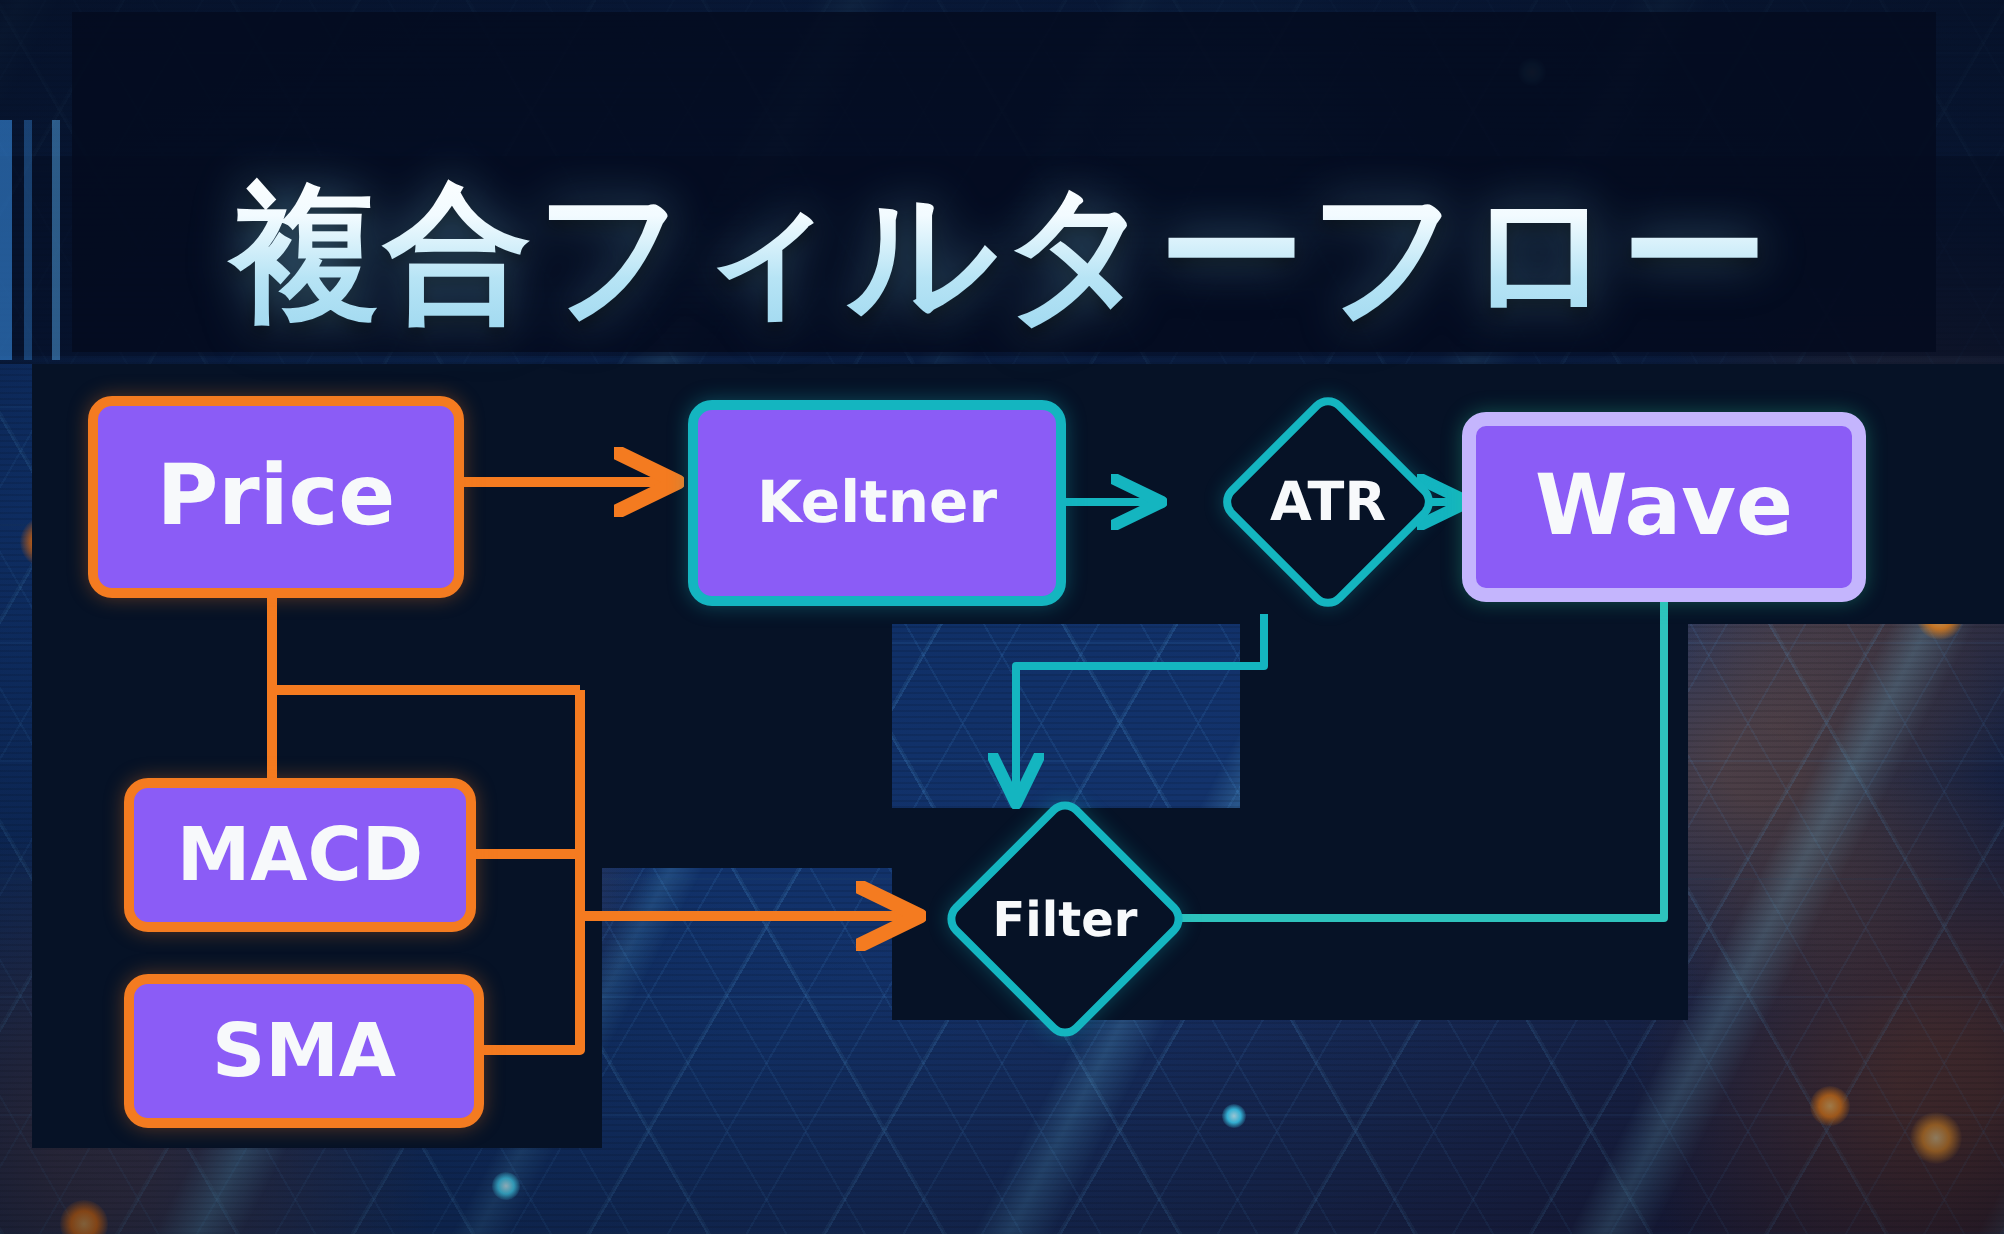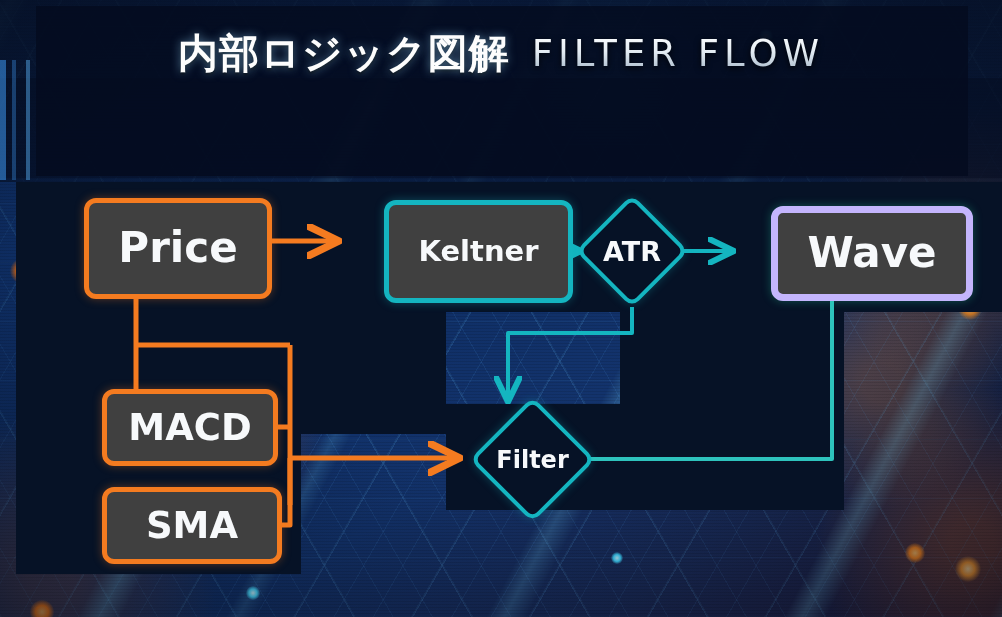--- a/index.html
+++ b/index.html
@@ -78,22 +78,22 @@
             font-size:74px;font-weight:700;letter-spacing:2px;
             background:linear-gradient(180deg,#ffffff 0%,#f2fbff 28%,#b7e4f5 62%,#9ad6ef 100%);
             -webkit-background-clip:text;background-clip:text;-webkit-text-fill-color:transparent;
             filter:drop-shadow(0 0 12px rgba(120,200,245,.45)) drop-shadow(0 3px 4px rgba(0,0,0,.8));}
 
   
   .plate{position:absolute;background:#061226;}
 
   
   .node{position:absolute;box-sizing:border-box;display:flex;align-items:center;
-        justify-content:center;text-align:center;background:#404040;
-        color:#f7f9fb;font-weight:700;line-height:1.06;margin-left:40px;}
+        justify-content:center;text-align:center;background:#8b5cf6;
+        color:#f7f9fb;font-weight:700;line-height:1.06;}
   .node.rect{border-radius:12px;}
   .n-orange{border:5px solid #f47b20;box-shadow:0 0 10px rgba(244,123,32,.35);}
   .n-teal{border:5px solid #14b5c0;box-shadow:0 0 10px rgba(20,181,192,.35);}
   .n-green{border:7px solid #c4b5fd;box-shadow:0 0 10px rgba(38,197,154,.35);}
 
   .diamond{position:absolute;box-sizing:border-box;}
   .diamond .dia-shape{position:absolute;inset:0;border:4px solid #14b5c0;border-radius:10px;
       transform:rotate(45deg);background:#061226;box-shadow:0 0 10px rgba(20,181,192,.30);}
   .diamond .dia-label{position:absolute;inset:0;display:flex;align-items:center;
       justify-content:center;color:#f7f9fb;font-weight:700;}
@@ -129,25 +129,22 @@
   <div class="plate" style="left:301px;top:182px;width:701px;height:130px;"></div>
   <div class="plate" style="left:301px;top:312px;width:145px;height:122px;"></div>
   <div class="plate" style="left:446px;top:404px;width:398px;height:106px;"></div>
   <div class="plate" style="left:620px;top:312px;width:224px;height:92px;"></div>
 
   <div class="header">
     <div class="hdr-panel"></div>
     <div class="hdr-panel2"></div>
     <div class="hdr-left-bars"></div>
 
-    <div class="title-row">
-      <span class="title-jp">内部ロジック図解</span>
-      <span class="title-en">FILTER FLOW</span>
-    </div>
-
+
+    <div class="subtitle">複合フィルターフロー</div>
   </div>
 
   <svg class="links" viewBox="0 0 1002 617">
     <defs>
       <marker id="ar-or" markerWidth="7" markerHeight="7" refX="5.4" refY="3.5" orient="auto">
         <path d="M0,0.4 L6.4,3.5 L0,6.6" fill="none" stroke="#f47b20" stroke-width="1.5" stroke-linecap="round" stroke-linejoin="round"></path>
       </marker>
       <marker id="ar-tl" markerWidth="7" markerHeight="7" refX="5.4" refY="3.5" orient="auto">
         <path d="M0,0.4 L6.4,3.5 L0,6.6" fill="none" stroke="#14b5c0" stroke-width="1.5" stroke-linecap="round" stroke-linejoin="round"></path>
       </marker>
@@ -176,21 +173,21 @@
   </svg>
 
   <div class="node rect n-orange" style="left:44px;top:198px;width:188px;height:101px;font-size:42px;">
     <span>Price</span>
   </div>
 
   <div class="node rect n-teal" style="left:344px;top:200px;width:189px;height:103px;font-size:29px;flex-direction:column;">
     <span>Keltner</span>
   </div>
 
-  <div class="diamond" style="left:592px;top:211px;width:80px;height:80px;">
+  <div class="diamond" style="left:624px;top:211px;width:80px;height:80px;">
     <div class="dia-shape"></div>
     <div class="dia-label" style="font-size:27px;">ATR</div>
   </div>
 
   <div class="node rect n-green" style="left:731px;top:206px;width:202px;height:95px;font-size:42px;">
     <span>Wave</span>
   </div>
 
   <div class="node rect n-orange" style="left:62px;top:389px;width:176px;height:77px;font-size:37px;">
     <span>MACD</span>

